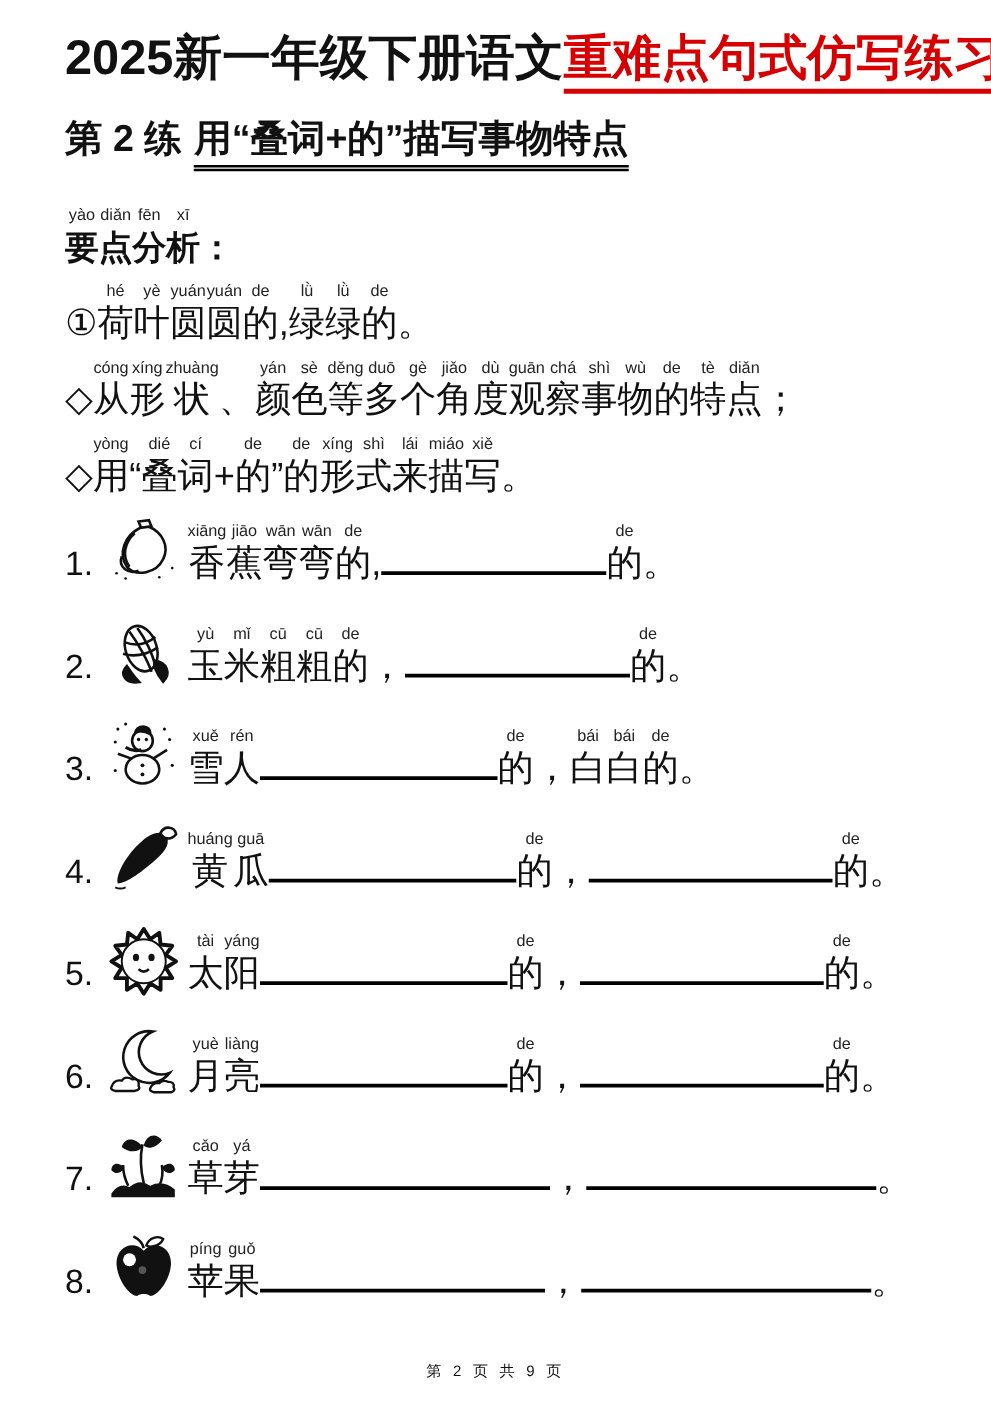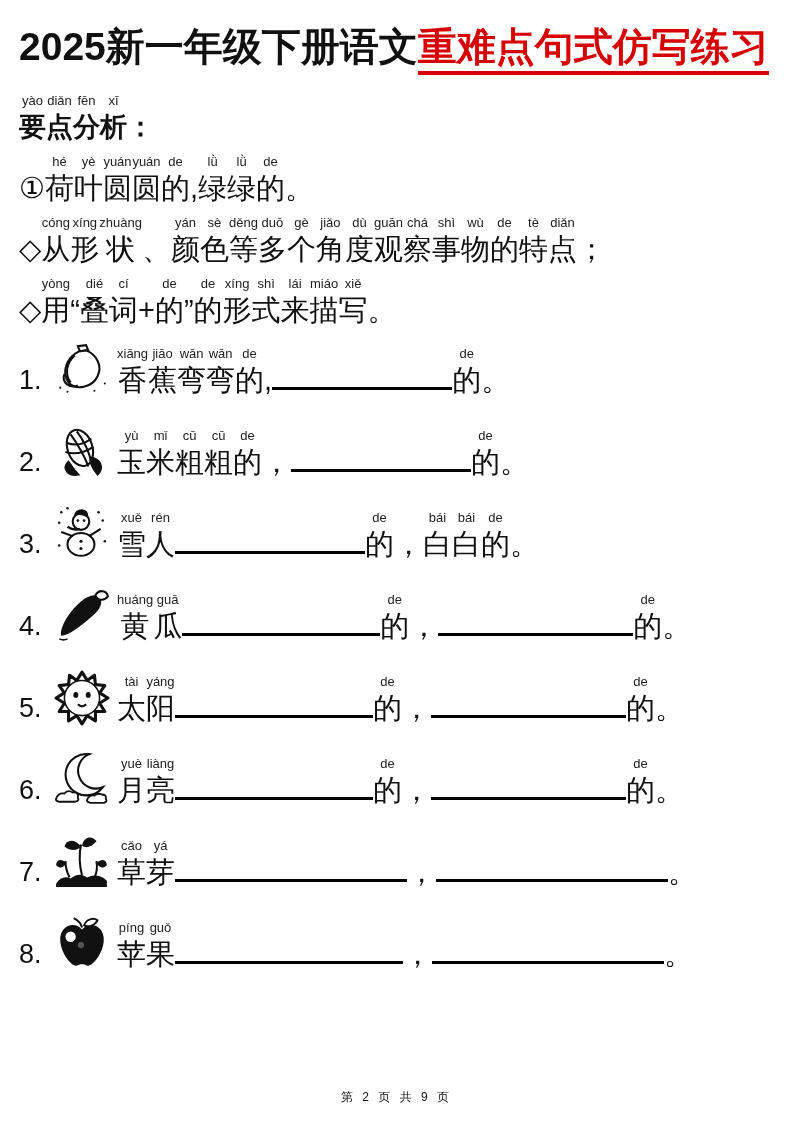--- a/index.html
+++ b/index.html
@@ -1,34 +1,34 @@
 <!DOCTYPE html>
 <html><head>
 <meta charset="utf-8">
 <style>
   html,body{margin:0;padding:0;}
   body{
     width:793px;height:1122px;background:#ffffff;color:#111;
     font-family:"Liberation Sans","DejaVu Sans",sans-serif;
     position:relative;overflow:hidden;
   }
-  .page{padding:24px 38px 0 19px;}
+  .page{padding:24px 38px 0 52px;}
 
   .title{font-size:39px;font-weight:bold;white-space:nowrap;line-height:1.2;}
   .title .t-black{color:#111;}
   .title .t-red{border-bottom:4px solid;padding-bottom:3px;}
 
   .subtitle{font-size:30px;font-weight:bold;margin-top:20px;white-space:nowrap;}
   .subtitle .u{border-bottom:5px double #000;padding-bottom:4px;margin-left:10px;}
 
   .seg{display:inline-block;text-align:center;vertical-align:bottom;}
   .seg .py{display:block;font-size:13px;line-height:16px;min-height:16px;color:#222;white-space:pre;}
   .seg .ch{display:block;font-size:29px;line-height:36px;white-space:pre;}
 
-  .heading{margin-top:22px;}
+  .heading{margin-top:32px;}
   .heading .seg .ch{font-weight:bold;font-size:27px;}
 
   .line{margin-top:9px;white-space:nowrap;}
 
   .blank{display:inline-block;border-bottom:3px solid #000;height:30px;}
 
   .exercises{margin-top:12px;}
   .ex-row{display:flex;align-items:flex-end;margin-bottom:24px;}
   .ex-num{font-size:27px;line-height:36px;width:34px;flex:none;}
   .ex-icon{width:58px;height:58px;flex:none;margin:0 6px 0 0;}
@@ -40,20 +40,23 @@
 </style>
 </head>
 <body>
 
 <div class="page">
 
   <div class="title">
     <span class="t-black">2025新一年级下册语文</span><span class="t-red" style="color: rgb(214, 0, 0); border-bottom-color: rgb(214, 0, 0);">重难点句式仿写练习</span>
   </div>
 
+  <div class="subtitle">
+    <span>第 2 练</span><span class="u">用“叠词+的”描写事物特点</span>
+  </div>
 
   <div class="heading"><span class="seg"><span class="py">yào</span><span class="ch">要</span></span><span class="seg"><span class="py">diǎn</span><span class="ch">点</span></span><span class="seg"><span class="py">fēn</span><span class="ch">分</span></span><span class="seg"><span class="py">xī</span><span class="ch">析</span></span><span class="seg"><span class="py"></span><span class="ch">：</span></span></div>
 
   <div class="line"><span class="seg"><span class="py"></span><span class="ch">①</span></span><span class="seg"><span class="py">hé</span><span class="ch">荷</span></span><span class="seg"><span class="py">yè</span><span class="ch">叶</span></span><span class="seg"><span class="py">yuán</span><span class="ch">圆</span></span><span class="seg"><span class="py">yuán</span><span class="ch">圆</span></span><span class="seg"><span class="py">de</span><span class="ch">的</span></span><span class="seg"><span class="py"></span><span class="ch">,</span></span><span class="seg"><span class="py">lǜ</span><span class="ch">绿</span></span><span class="seg"><span class="py">lǜ</span><span class="ch">绿</span></span><span class="seg"><span class="py">de</span><span class="ch">的</span></span><span class="seg"><span class="py"></span><span class="ch">。</span></span></div>
 
   <div class="line"><span class="seg"><span class="py"></span><span class="ch">◇</span></span><span class="seg"><span class="py">cóng</span><span class="ch">从</span></span><span class="seg"><span class="py">xíng</span><span class="ch">形</span></span><span class="seg"><span class="py">zhuàng</span><span class="ch">状</span></span><span class="seg"><span class="py"></span><span class="ch">、</span></span><span class="seg"><span class="py">yán</span><span class="ch">颜</span></span><span class="seg"><span class="py">sè</span><span class="ch">色</span></span><span class="seg"><span class="py">děng</span><span class="ch">等</span></span><span class="seg"><span class="py">duō</span><span class="ch">多</span></span><span class="seg"><span class="py">gè</span><span class="ch">个</span></span><span class="seg"><span class="py">jiǎo</span><span class="ch">角</span></span><span class="seg"><span class="py">dù</span><span class="ch">度</span></span><span class="seg"><span class="py">guān</span><span class="ch">观</span></span><span class="seg"><span class="py">chá</span><span class="ch">察</span></span><span class="seg"><span class="py">shì</span><span class="ch">事</span></span><span class="seg"><span class="py">wù</span><span class="ch">物</span></span><span class="seg"><span class="py">de</span><span class="ch">的</span></span><span class="seg"><span class="py">tè</span><span class="ch">特</span></span><span class="seg"><span class="py">diǎn</span><span class="ch">点</span></span><span class="seg"><span class="py"></span><span class="ch">；</span></span></div>
 
   <div class="line"><span class="seg"><span class="py"></span><span class="ch">◇</span></span><span class="seg"><span class="py">yòng</span><span class="ch">用</span></span><span class="seg"><span class="py"></span><span class="ch">“</span></span><span class="seg"><span class="py">dié</span><span class="ch">叠</span></span><span class="seg"><span class="py">cí</span><span class="ch">词</span></span><span class="seg"><span class="py"></span><span class="ch">+</span></span><span class="seg"><span class="py">de</span><span class="ch">的</span></span><span class="seg"><span class="py"></span><span class="ch">”</span></span><span class="seg"><span class="py">de</span><span class="ch">的</span></span><span class="seg"><span class="py">xíng</span><span class="ch">形</span></span><span class="seg"><span class="py">shì</span><span class="ch">式</span></span><span class="seg"><span class="py">lái</span><span class="ch">来</span></span><span class="seg"><span class="py">miáo</span><span class="ch">描</span></span><span class="seg"><span class="py">xiě</span><span class="ch">写</span></span><span class="seg"><span class="py"></span><span class="ch">。</span></span></div>
 
   <div class="exercises">

